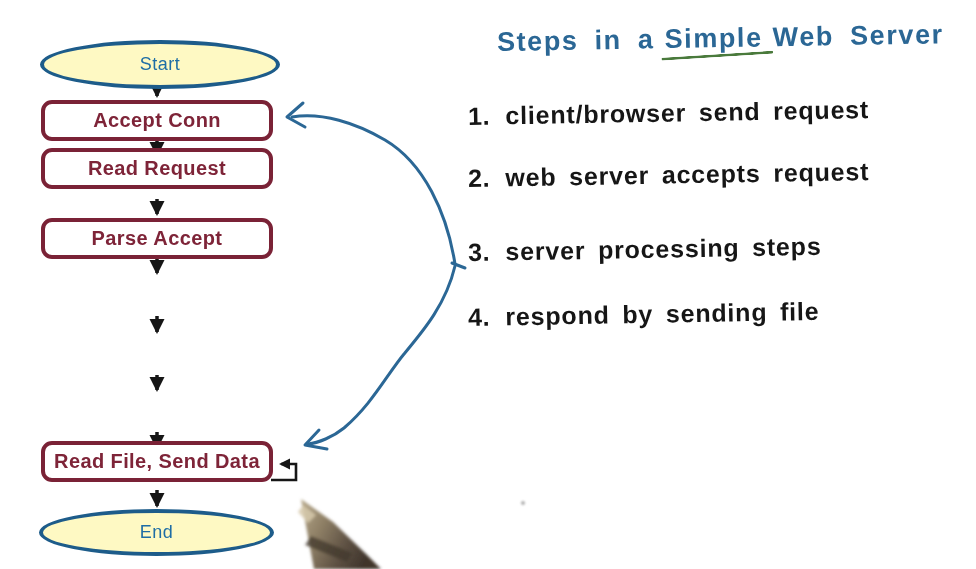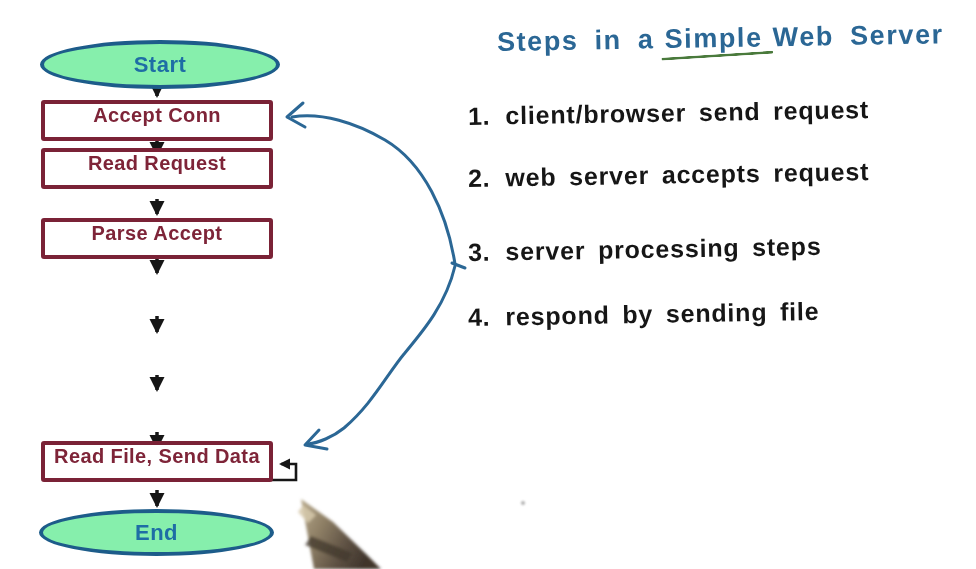--- a/index.html
+++ b/index.html
@@ -8,30 +8,30 @@
     overflow:hidden;font-family:"Liberation Sans",sans-serif;
   }
   .overlay{position:absolute;left:0;top:0;width:976px;height:569px;}
   .mk{fill:var(--ink-black,#161616);}
   .flowline{stroke:var(--ink-black,#161616);stroke-width:3.5;fill:none;}
   .looppath{stroke:var(--ink-black,#161616);stroke-width:2.6;fill:none;}
   .brace{stroke:var(--handwriting-blue,#2b6795);stroke-width:3;fill:none;stroke-linecap:round;stroke-linejoin:round;}
   
   .node{
     position:absolute;left:41px;width:224px;height:33px;
-    border:4px solid var(--box-border,#7a2236);border-radius:3px;background:#fff;
-    display:flex;align-items:flex-start;justify-content:center;
+    border:4px solid var(--box-border,#7a2236);border-radius:11px;background:#fff;
+    display:flex;align-items:center;justify-content:center;
     color:var(--box-text,#7e2438);font-weight:bold;font-size:20px;letter-spacing:.4px;
     white-space:nowrap;
   }
   
   .terminal{
     position:absolute;border:4px solid var(--terminal-border,#1d5c8a);border-radius:50%;
-    background:#86efac;display:flex;align-items:center;justify-content:center;
-    color:var(--terminal-text,#1e6da5);font-weight:bold;font-size:22px;letter-spacing:.5px;
+    background:#fef9c3;display:flex;align-items:center;justify-content:center;
+    color:var(--terminal-text,#1e6da5);font-weight:normal;font-size:18px;letter-spacing:.5px;
   }
   .terminal.start{left:40px;top:40px;width:232px;height:41px;}
   .terminal.end{left:39px;top:509px;width:227px;height:39px;}
   
   .notes-title{
     position:absolute;left:497px;top:27px;white-space:nowrap;
     color:var(--handwriting-blue,#2b6795);font-size:27px;font-weight:bold;
     letter-spacing:1.6px;word-spacing:7px;transform:rotate(-1deg);transform-origin:left center;
   }
   .notes-title .sep{display:inline-block;width:10px;}

